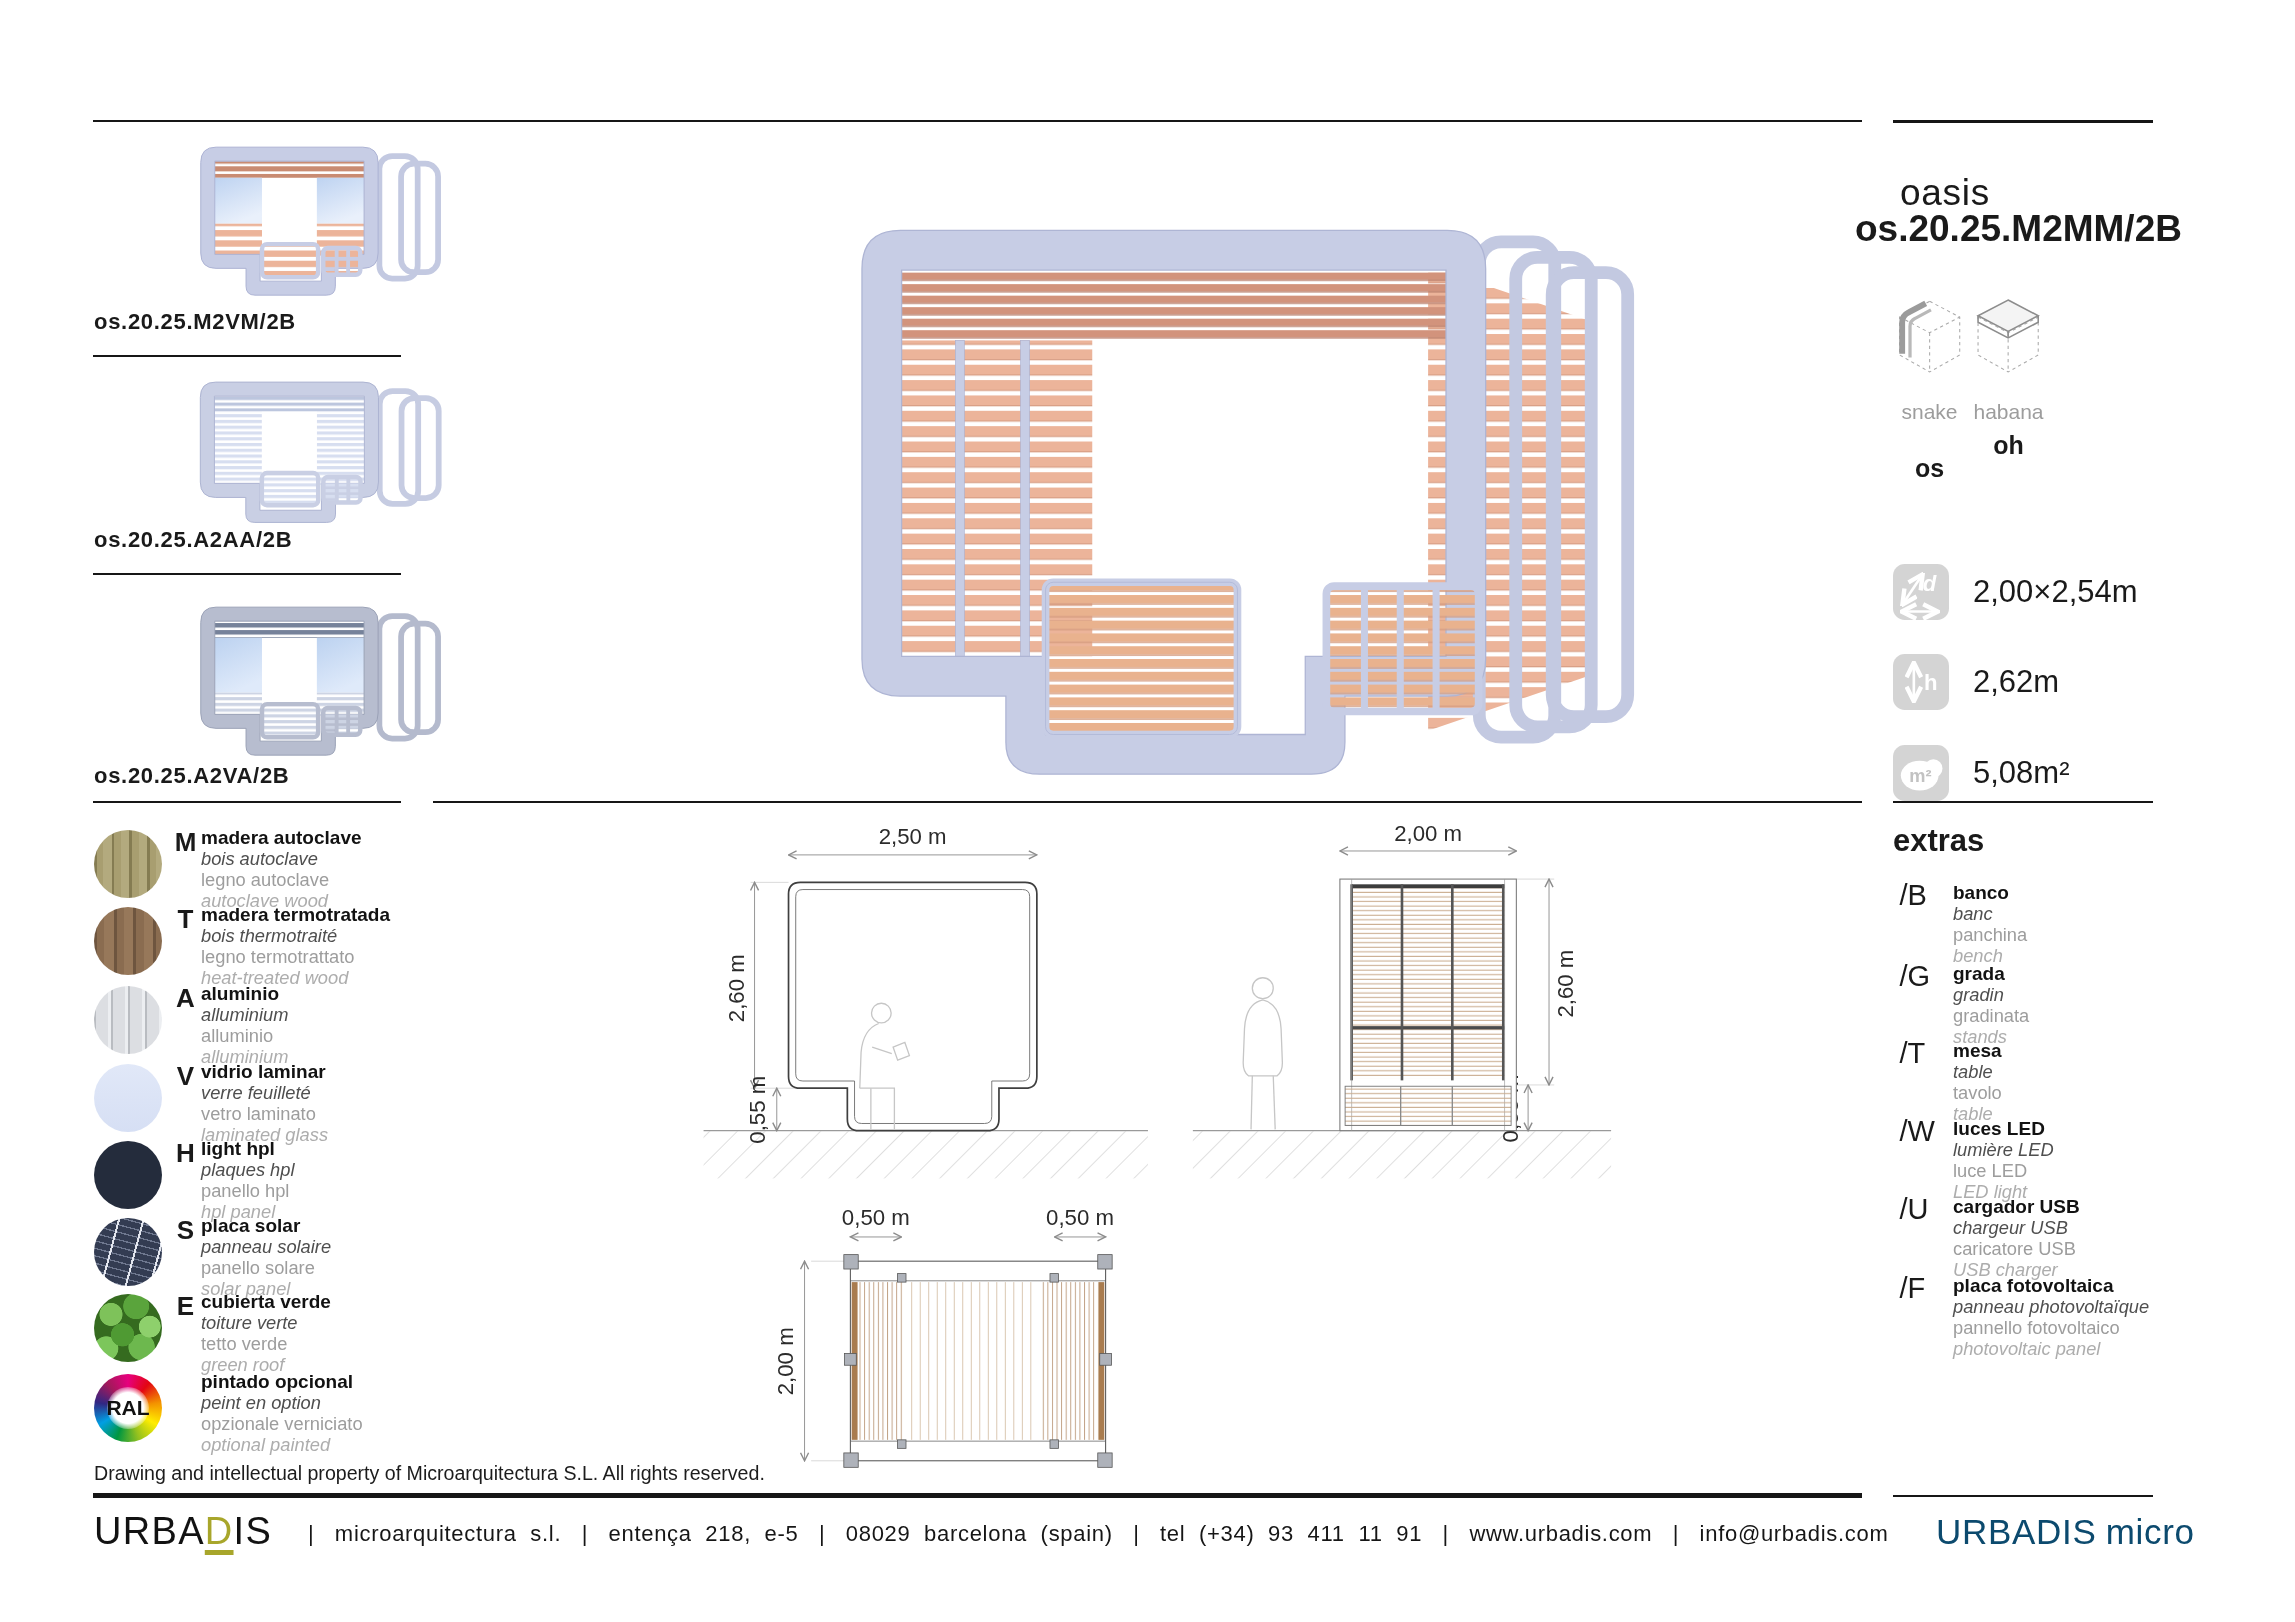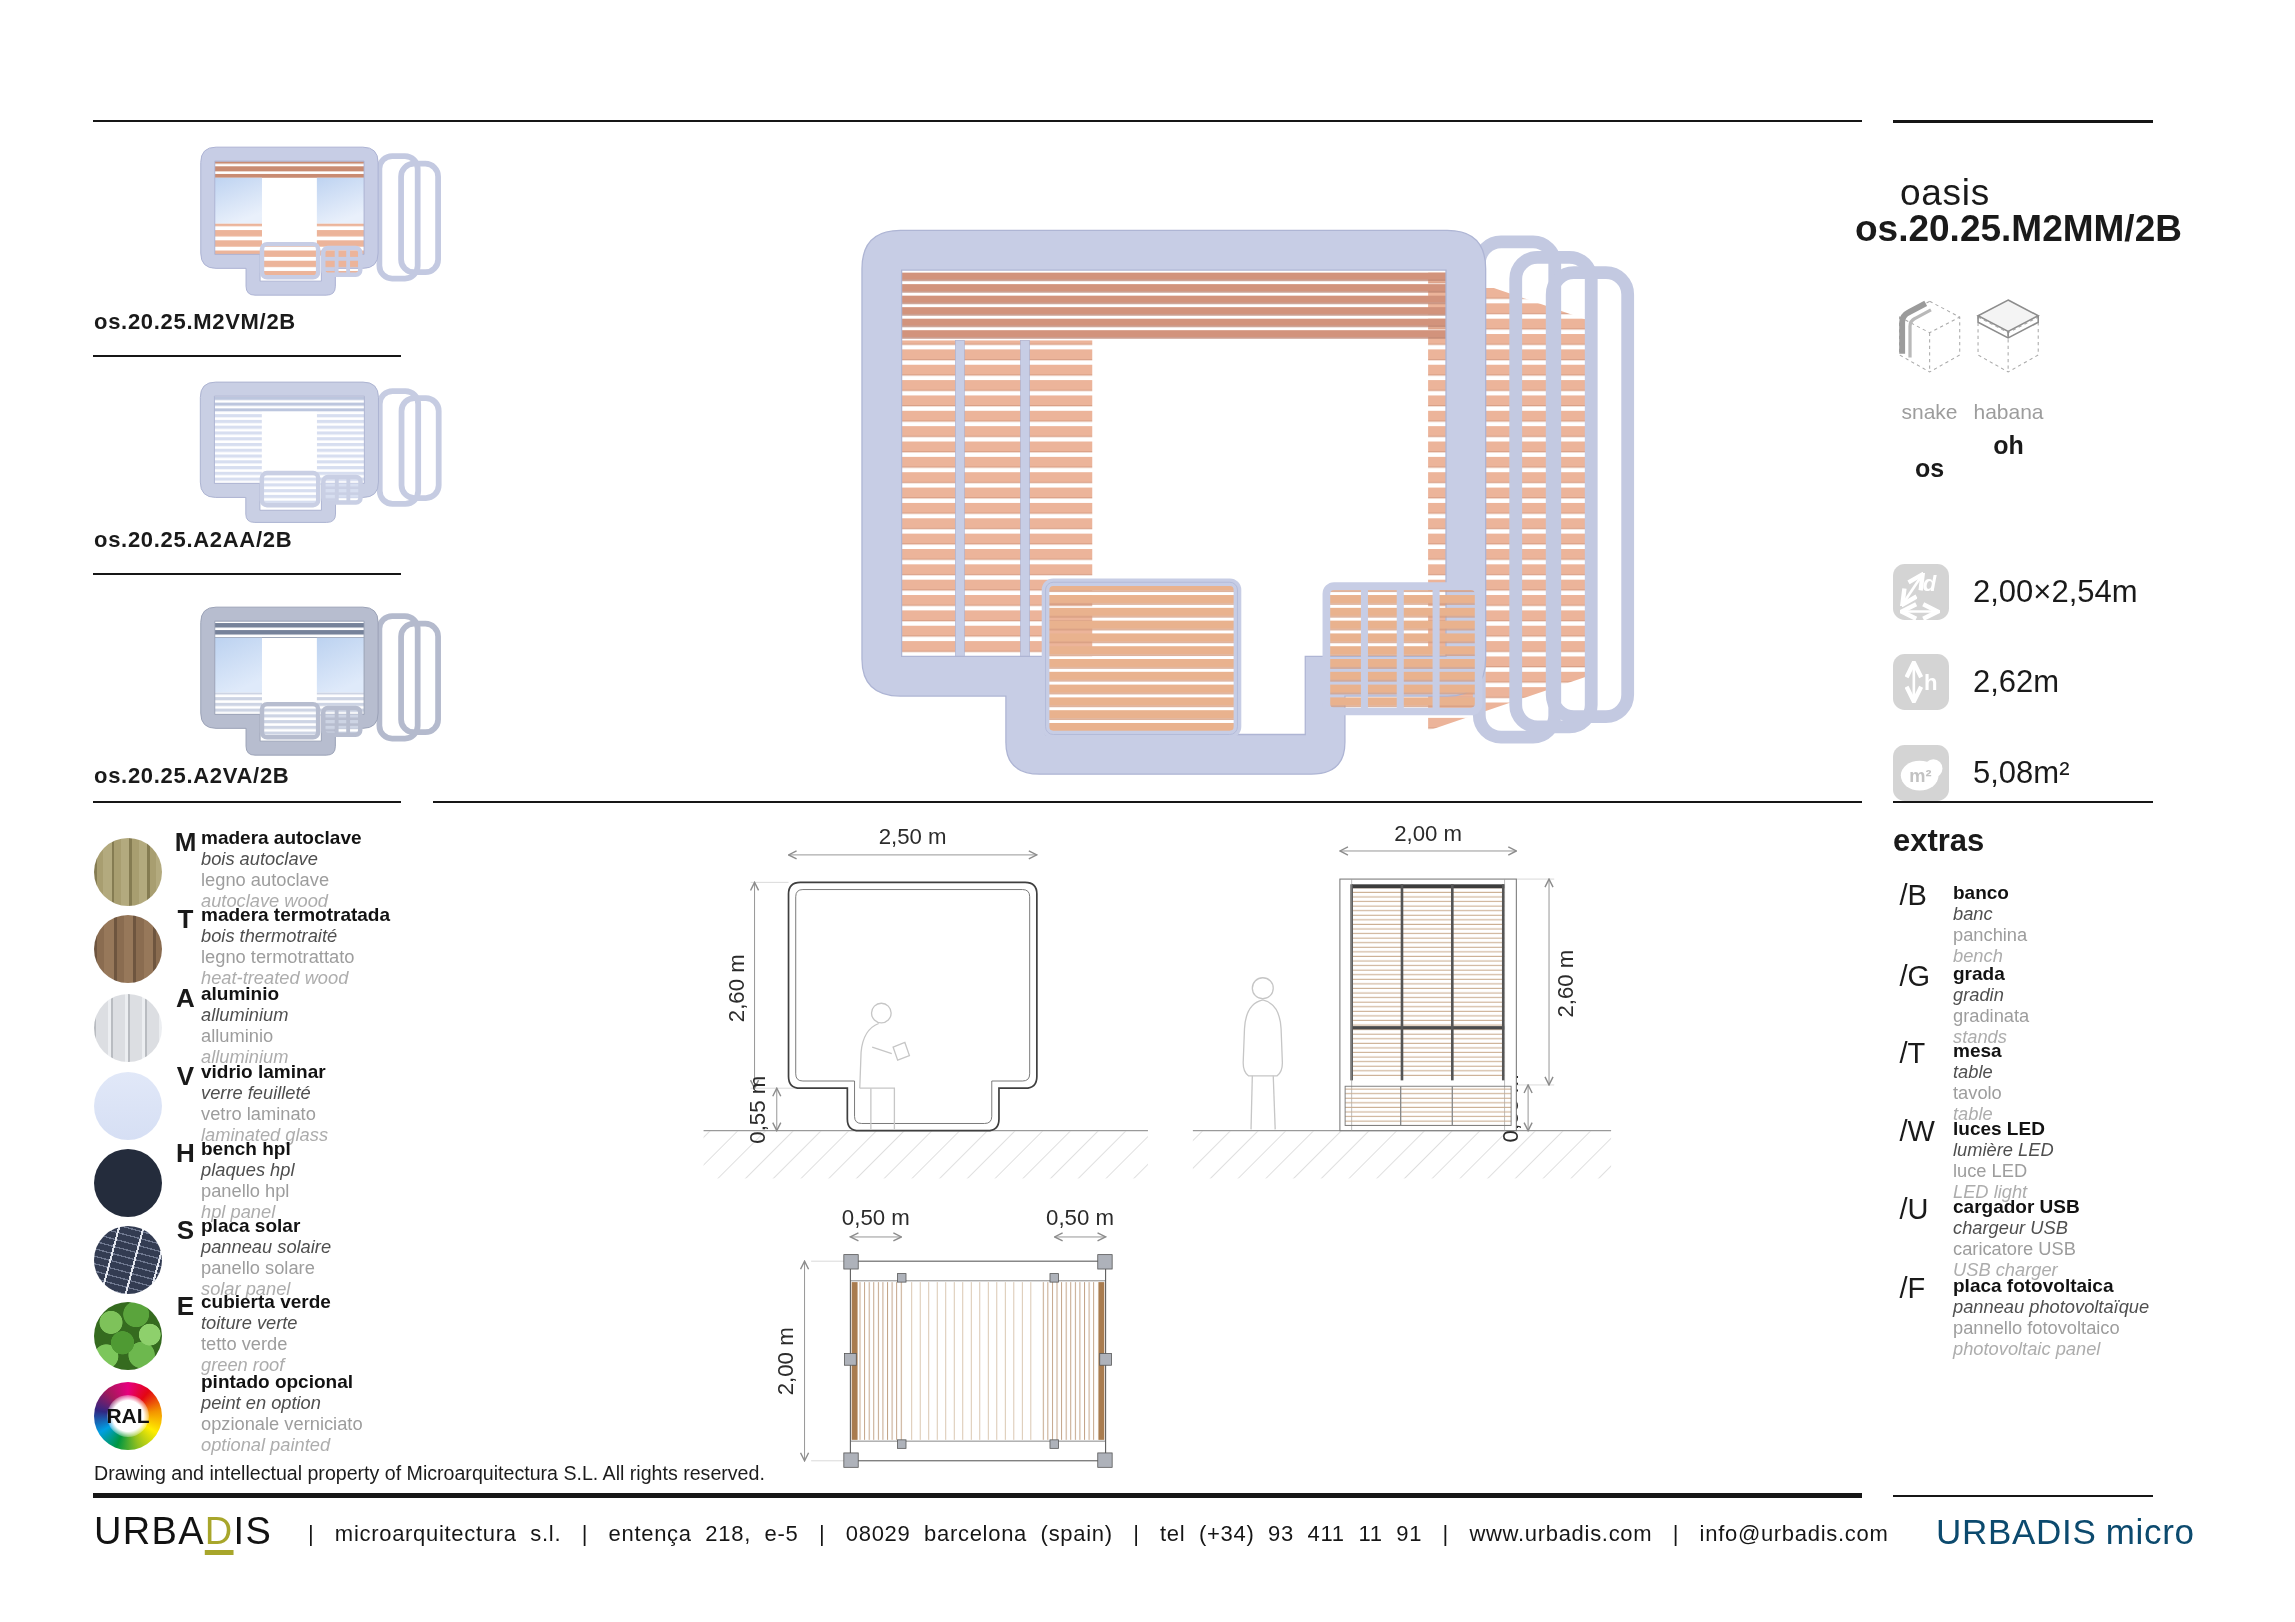--- a/index.html
+++ b/index.html
@@ -9,21 +9,21 @@
   }
   .abs{position:absolute;}
   .rule{position:absolute;background:#161616;}
   svg text{font-family:"Liberation Sans",sans-serif;}
 
   
   .variant-label{position:absolute;left:94px;font-size:22px;font-weight:600;letter-spacing:0.7px;}
 
   
   .mat-row{position:absolute;left:94px;width:589px;height:72px;}
-  .swatch{position:absolute;left:0;top:12px;width:68px;height:68px;border-radius:50%;}
+  .swatch{position:absolute;left:0;top:4px;width:68px;height:68px;border-radius:50%;}
   .sw-m{background:repeating-linear-gradient(90deg,#857c52 0 2.6px,#a89e70 2.6px 9.2px,#b3aa7e 9.2px 17.7px);}
   .sw-t{background:repeating-linear-gradient(90deg,#6e553f 0 3.3px,#8a6c50 3.3px 10.5px,#97785a 10.5px 19.6px);}
   .sw-a{background:repeating-linear-gradient(90deg,#b9bcc1 0 2px,#dcdee2 2px 14.4px,#eceef1 14.4px 17px);}
   .sw-v{background:linear-gradient(180deg,#e1e8f8,#d6dff4);}
   .sw-h{background:#242c3c;}
   .sw-s{background:repeating-linear-gradient(105deg,rgba(245,248,255,.9) 0 2px,rgba(245,248,255,0) 2px 23.6px),repeating-linear-gradient(15deg,rgba(200,210,235,.4) 0 1.3px,rgba(200,210,235,0) 1.3px 7.2px),#333c52;}
   .sw-e{background:radial-gradient(circle at 25% 30%,#7ec25a 0 16%,rgba(0,0,0,0) 17%),radial-gradient(circle at 62% 18%,#5aa43c 0 18%,rgba(0,0,0,0) 19%),radial-gradient(circle at 82% 48%,#8ed06c 0 16%,rgba(0,0,0,0) 17%),radial-gradient(circle at 42% 60%,#4f9a33 0 20%,rgba(0,0,0,0) 21%),radial-gradient(circle at 70% 78%,#6db84e 0 18%,rgba(0,0,0,0) 19%),radial-gradient(circle at 18% 80%,#7cc65b 0 15%,rgba(0,0,0,0) 16%),#356b1f;}
   .sw-ral{background:conic-gradient(#e6007e,#e30613,#f39200,#ffed00,#95c11f,#009640,#009fe3,#312783,#a3195b,#e6007e);}
   .ral-core{position:absolute;inset:13px;border-radius:50%;background:radial-gradient(circle,#ffffff 0 52%,rgba(255,255,255,0) 78%);
     display:flex;align-items:center;justify-content:center;font-size:21px;font-weight:600;color:#111;}
@@ -360,21 +360,21 @@
       <span class="l2">verre feuilleté</span>
       <span class="l3">vetro laminato</span>
       <span class="l4">laminated glass</span>
     </span>
   </div>
 
   <div class="mat-row" style="top:1137px;">
     <span class="swatch sw-h"></span>
     <span class="mat-letter">H</span>
     <span class="lang-stack">
-      <span class="l1">bench hpl</span>
+      <span class="l1">light hpl</span>
       <span class="l2">plaques hpl</span>
       <span class="l3">panello hpl</span>
       <span class="l4">hpl panel</span>
     </span>
   </div>
 
   <div class="mat-row" style="top:1214px;">
     <span class="swatch sw-s"></span>
     <span class="mat-letter">S</span>
     <span class="lang-stack">

